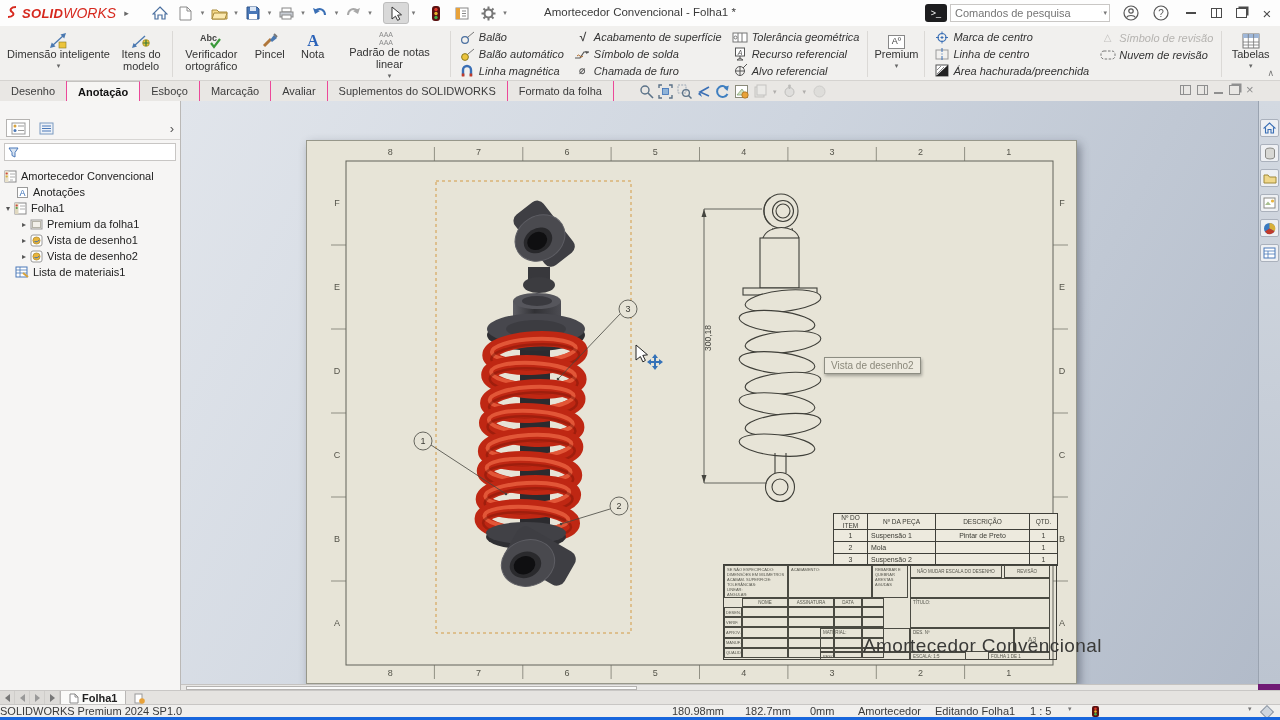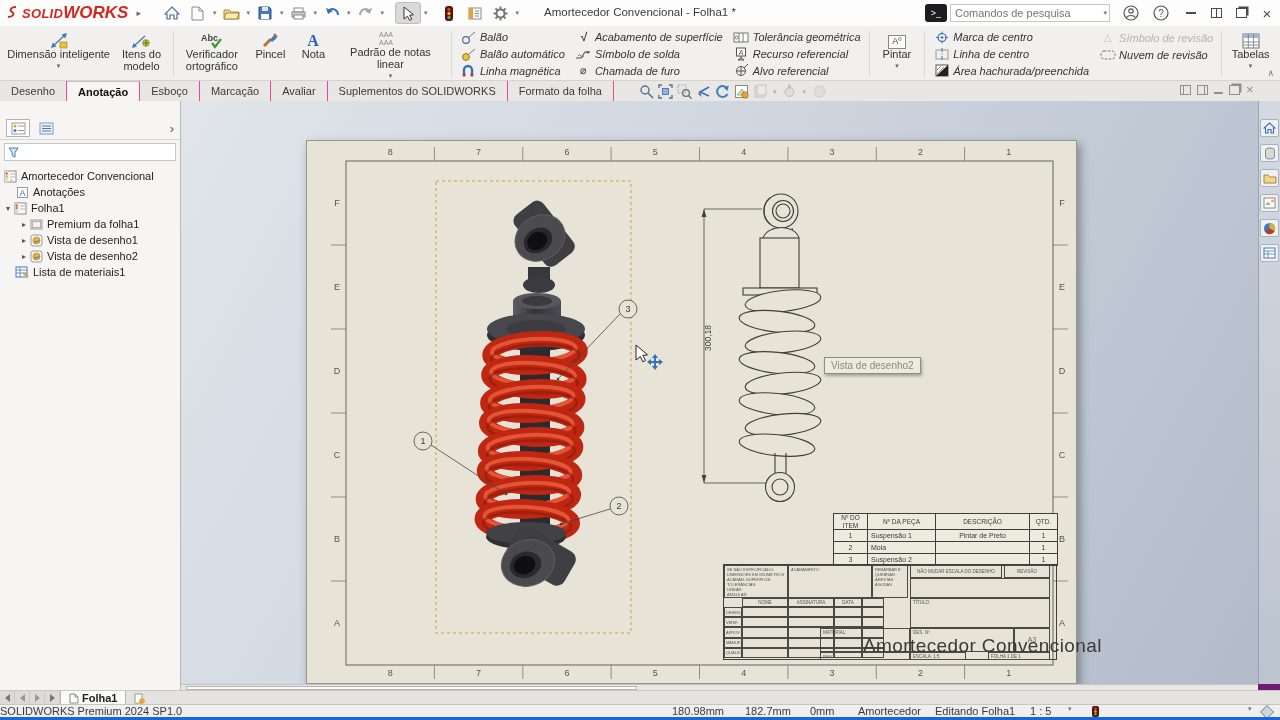--- a/index.html
+++ b/index.html
@@ -3,21 +3,21 @@
 <meta charset="utf-8">
 <style>
   html,body{margin:0;padding:0;background:#888;}
   #app{position:relative;width:1280px;height:720px;background:#701a75;overflow:hidden;
        font-family:"Liberation Sans","DejaVu Sans",sans-serif;font-size:11px;color:#333;}
   .abs{position:absolute;}
   
   .titlebar{position:absolute;left:0;top:0;width:1280px;height:26px;background:#fdfdfd;border-bottom:1px solid #e3e1df;display:flex;align-items:center;}
   .logo{display:flex;align-items:center;margin-left:6px;}
   .logo b{color:#d6281e;font-style:italic;font-size:13px;letter-spacing:.3px;}
-  .logo span.lt{color:#d6281e;font-style:italic;font-size:17px;font-weight:700;}
+  .logo span.lt{color:#d6281e;font-style:italic;font-size:14px;font-weight:400;}
   .tbflyout{margin-left:8px;color:#666;font-size:9px;}
   .tbic{width:24px;height:20px;display:flex;align-items:center;justify-content:center;border-radius:3px;margin:0 1px;}
   .tbic.sel{background:#d9d9d9;border:1px solid #bdbdbd;}
   .tbcaret{font-size:7px;color:#777;margin:0 2px;}
   .tbtitle{position:absolute;left:380px;right:380px;text-align:center;top:6px;font-size:11.5px;color:#3a3a3a;white-space:nowrap;}
   .cmdprompt{position:absolute;left:925px;top:4px;width:22px;height:18px;background:#1d1d1f;color:#fff;border-radius:3px;font-size:9px;display:flex;align-items:center;justify-content:center;}
   .cmdsearch{position:absolute;left:950px;top:4px;width:160px;height:18px;border:1px solid #c9c7c5;background:#fff;display:flex;align-items:center;box-sizing:border-box;}
   .cmdsearch input{border:none;outline:none;flex:1;font-size:11px;padding:0 4px;color:#444;font-family:inherit;background:transparent;}
   .winbtn{position:absolute;top:3px;width:26px;height:20px;display:flex;align-items:center;justify-content:center;color:#4a4a4a;}
   
@@ -364,21 +364,21 @@
             </svg>
           </span>
           <span>Alvo referencial</span>
         </div>
     </div>
     <div class="rsep"></div>
     <div class="rbl" style="width:44px">
       <span class="ric">
           <span style="border:1px solid #888;background:#fff;font-size:9px;padding:1px 3px;color:#444">Aº</span>
         </span>
-      <span>Pintar</span>
+      <span>Premium</span>
       <span class="rcaret">▾</span>
     </div>
     <div class="rsep"></div>
     <div class="rcol">
       <div class="rsm">
           <span class="ric-s">
             <svg width="14" height="13">
               <circle cx="7" cy="6.5" r="4" fill="none" stroke="#3a6fb5" stroke-width="1.2"></circle>
               <path d="M7 0.5 V12.5 M1 6.5 H13" stroke="#3a6fb5" stroke-width="1" stroke-dasharray="3 1.5"></path>
             </svg>

